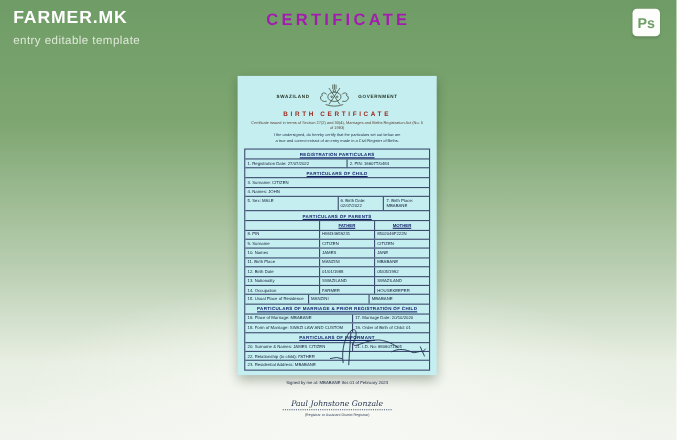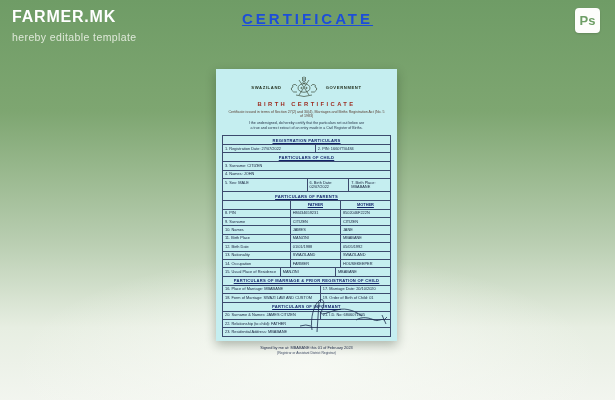--- a/index.html
+++ b/index.html
@@ -8,21 +8,21 @@
     font-family:"Liberation Sans",sans-serif;
     background:
       radial-gradient(ellipse 420px 160px at 50% 92%, rgba(248,250,245,.9) 0%, rgba(248,250,245,0) 70%),
       linear-gradient(180deg,#6f9c66 0%,#7ea671 28%,#b8cdb0 60%,#e7eee2 82%,#f2f5ef 100%);
   }
   
   .brand{position:absolute;left:12px;top:8px;font-size:16px;font-weight:800;
          color:#ffffff;letter-spacing:.8px;}
   .tagline{position:absolute;left:12px;top:31px;font-size:10.5px;color:#dfe9d9;letter-spacing:.4px;}
   .page-title{position:absolute;top:10px;left:0;right:0;text-align:center;
-              font-size:15px;font-weight:600;letter-spacing:3px;color:#1d4ed8;text-decoration:underline;}
+              font-size:15px;font-weight:600;letter-spacing:3px;color:#a21caf;}
   .ps-badge{position:absolute;right:15px;top:8px;width:25px;height:25px;background:#fdfdfb;
             border-radius:4px;display:flex;align-items:center;justify-content:center;
             color:#6e9e65;font-weight:bold;font-size:13px;box-shadow:0 1px 2px rgba(0,0,0,.15);}
   
   .paper{position:absolute;left:216px;top:69px;width:181px;height:272px;background:#c5eef0;
          box-shadow:0 4px 10px rgba(25,45,25,.32);color:#17213d;}
   .arms-row{display:flex;align-items:center;justify-content:center;gap:5px;margin-top:7px;}
   .country{font-size:4.2px;font-weight:bold;letter-spacing:.6px;color:#22301f;}
   .cert-title{text-align:center;font-size:5.8px;font-weight:bold;letter-spacing:2.4px;
               color:#9c2a1e;margin-top:2px;}
@@ -44,21 +44,21 @@
   .sig-name span{font-family:"DejaVu Serif",serif;font-style:italic;font-size:7px;color:#2a3550;
                  border-bottom:1px dotted #44506e;padding:0 8px 1px;}
   .sig-title{text-align:center;font-size:3.3px;color:#3a4660;margin-top:1.5px;}
   .scrawl{position:absolute;left:82px;top:227px;}
   .arms-svg{display:block;}
 </style>
 </head>
 <body>
 
 <div class="brand">FARMER.MK</div>
-<div class="tagline">hereby editable template</div>
+<div class="tagline">entry editable template</div>
 <div class="page-title">CERTIFICATE</div>
 <div class="ps-badge">
   <span>Ps</span>
 </div>
 
 <div class="paper">
 
   <div class="arms-row">
     <span class="country">SWAZILAND</span>
     <svg class="arms-svg" width="34" height="23" viewBox="0 0 68 46" fill="none" stroke="#27331f" stroke-width="1.2">
@@ -172,20 +172,23 @@
     </div>
     <div class="trow">
       <div class="cell nb w-100">22. Relationship (to child): FATHER</div>
     </div>
     <div class="trow">
       <div class="cell nb w-100">23. Residential Address: MBABANE</div>
     </div>
   </div>
 
   <div class="signed">Signed by me at:  MBABANE  this 01 of February 2023</div>
+  <div class="sig-name">
+    <span>Paul Johnstone Gonzale</span>
+  </div>
   <div class="sig-title">(Registrar or Assistant District Registrar)</div>
 
   <svg class="scrawl" width="92" height="38" viewBox="0 0 92 38" fill="none" stroke="#1c2c4c" stroke-width="0.8">
     <path d="M14,34 C12,22 16,8 22,4 C26,2 27,8 24,14 C20,22 30,16 38,14 C50,11 58,16 64,20"></path>
     <path d="M21,6 L19,36"></path>
     <path d="M58,24 C64,20 72,22 76,24 C80,26 84,22 86,24 L89,21 M84,19 L88,28"></path>
     <path d="M2,30 Q8,28 13,30"></path>
   </svg>
 
 </div>

